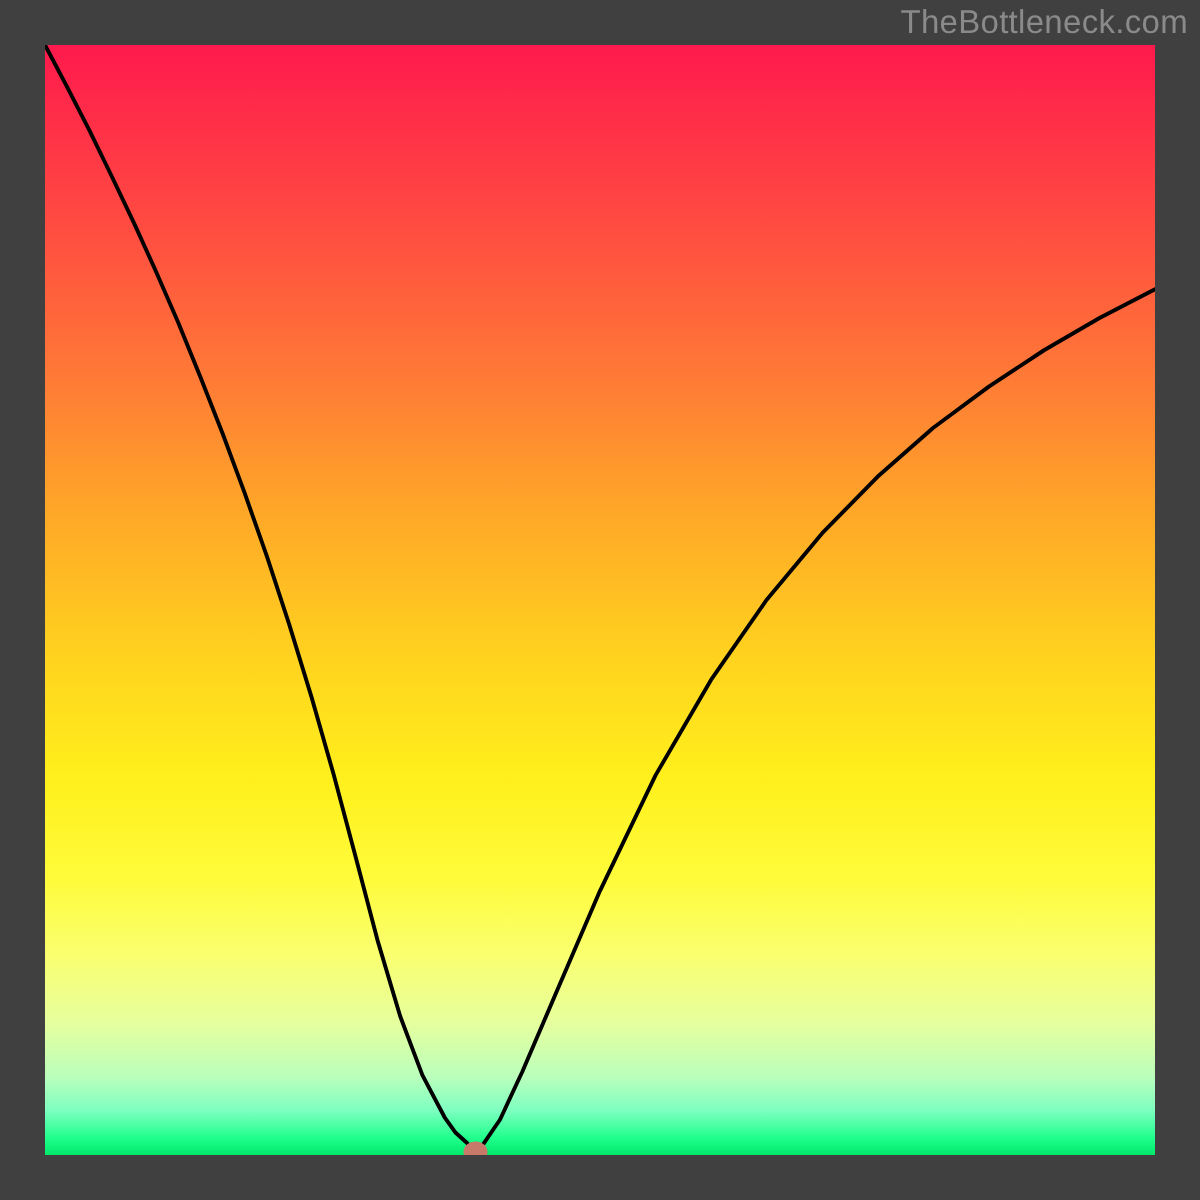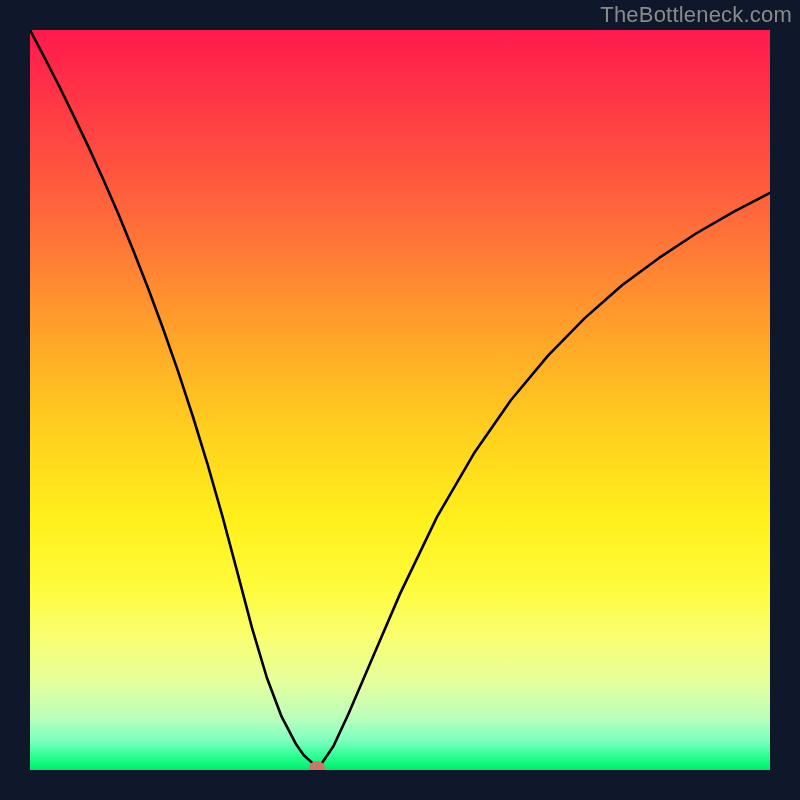--- a/index.html
+++ b/index.html
@@ -7,21 +7,21 @@
     padding: 0;
     width: 800px;
     height: 800px;
     background: #000;
     font-family: Arial, Helvetica, sans-serif;
   }
   .frame {
     position: relative;
     width: 800px;
     height: 800px;
-    background: #0f172a;
+    background: #404040;
   }
   .watermark {
     position: absolute;
     top: 2px;
     right: 8px;
     color: #8a8a8a;
     font-size: 22px;
     font-weight: 500;
     letter-spacing: 0.2px;
     z-index: 3;

